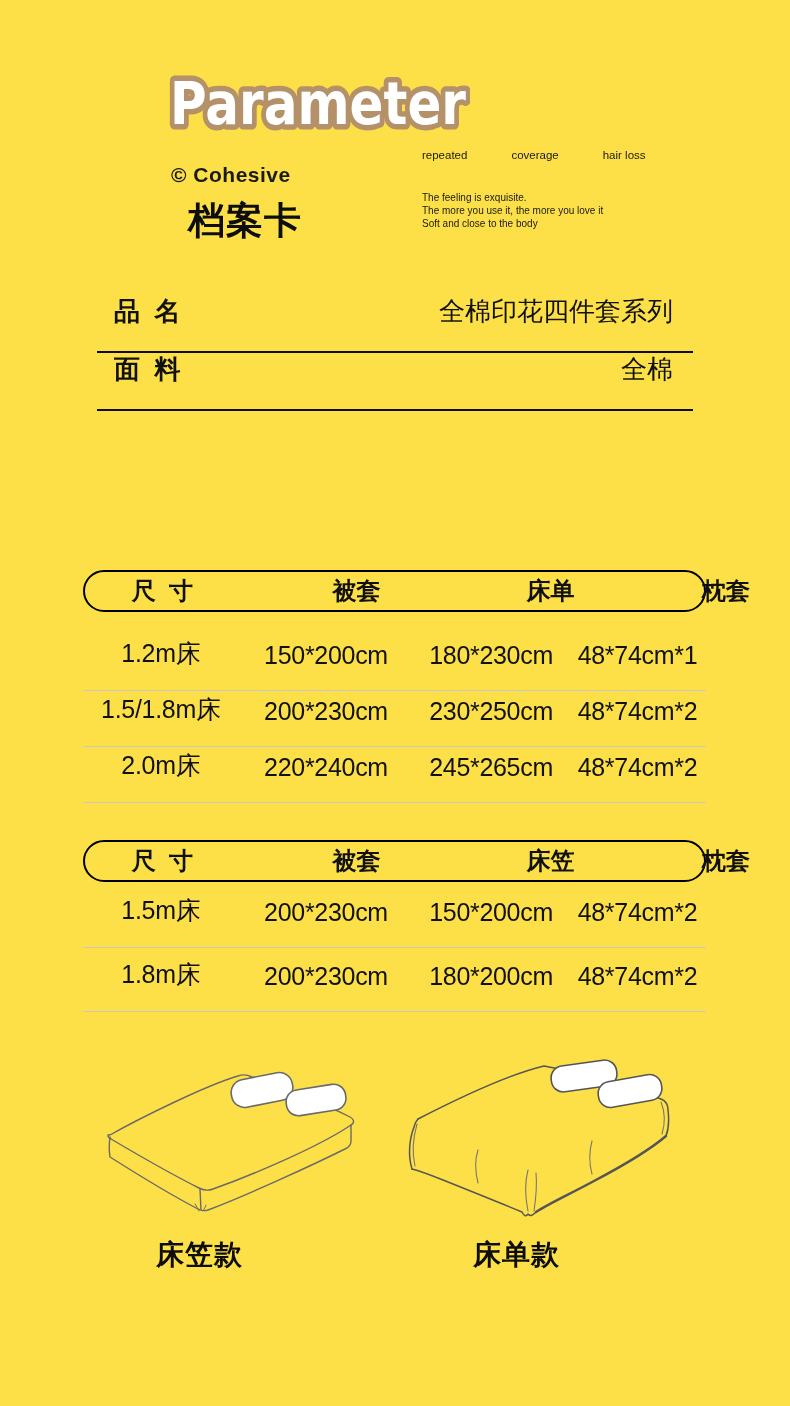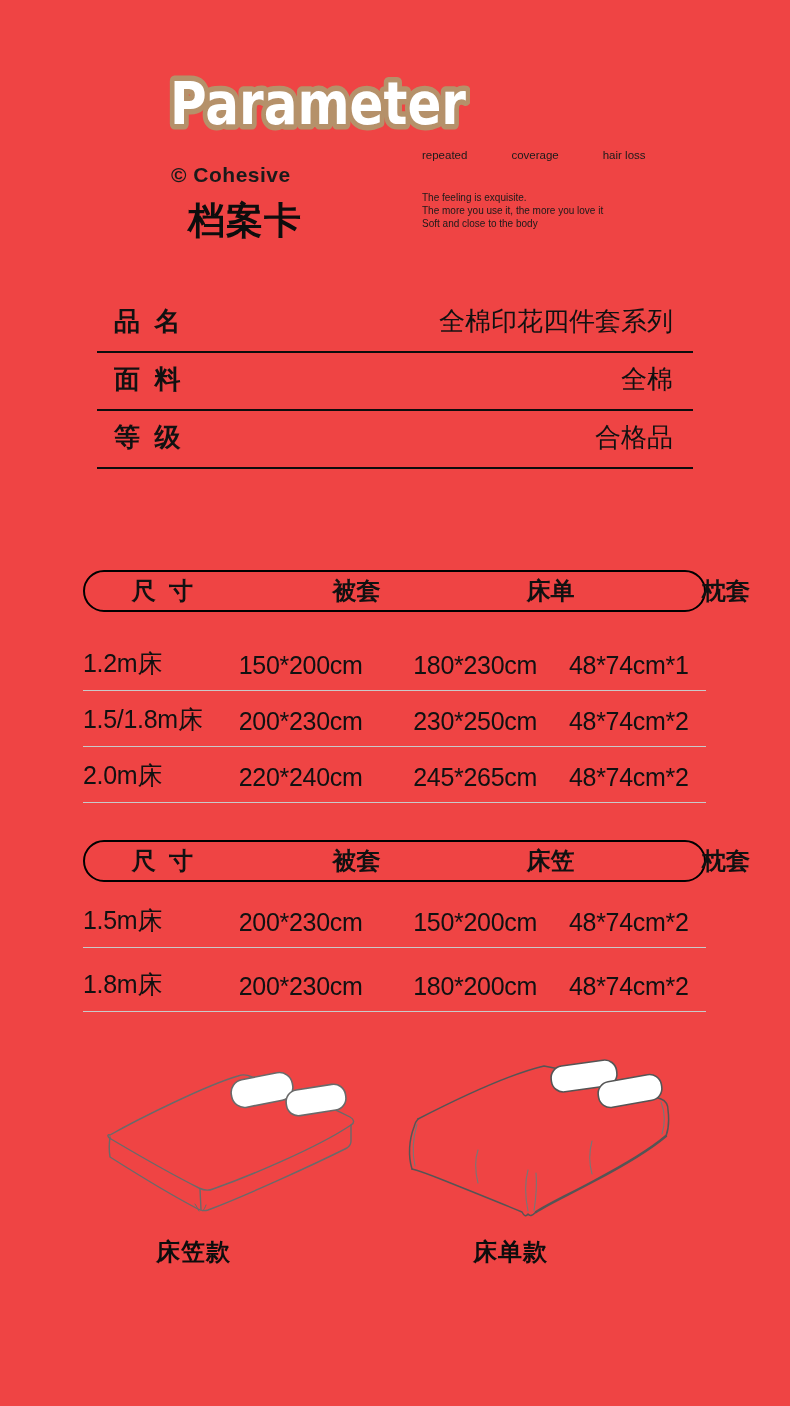--- a/index.html
+++ b/index.html
@@ -1,78 +1,78 @@
 <!DOCTYPE html>
 <html><head>
 <meta charset="utf-8">
 <style>
   html,body{margin:0;padding:0;background:#fff;}
   .page{
     position:relative;
     width:790px;height:1406px;
-    background:#ef4444;
+    background:#fde047;
     color:#111;
     font-family:"Liberation Sans","DejaVu Sans",sans-serif;
     overflow:hidden;
   }
   .abs{position:absolute;}
 
   
   .title-svg{left:168px;top:62px;width:302px;height:80px;}
   .brand{left:171px;top:163px;font-size:21px;font-weight:600;letter-spacing:.5px;color:#1a1a1a;}
   .card-title{left:188px;top:196px;font-size:37px;font-weight:700;letter-spacing:1px;color:#0d0d0d;}
   .keywords{left:422px;top:149px;display:flex;gap:44px;font-size:11.5px;font-weight:500;color:#1a1a1a;}
   .desc{left:422px;top:191px;font-size:10px;line-height:13px;color:#1a1a1a;font-weight:400;}
 
   
   .spec-table{left:97px;top:295px;width:596px;}
   .spec-row{
     box-sizing:border-box;height:58px;
     border-bottom:2px solid #0d0d0d;
     display:flex;justify-content:space-between;align-items:flex-end;
-    padding:0 20px 12px 17px;
+    padding:0 20px 22px 17px;
     font-size:26px;
   }
   .spec-label{font-weight:600;white-space:pre;}
   .spec-value{font-weight:500;}
 
   
   .pill{
     box-sizing:border-box;
     left:83px;width:623px;height:42px;
     border:2px solid #000;border-radius:22px;
     display:grid;grid-template-columns:25% 28% 25% 22%;
     align-items:center;text-align:center;
     font-size:24px;font-weight:700;gap:30px;
   }
   .pill span{white-space:pre;}
   .size-rows{left:83px;width:623px;}
   .size-row{
     box-sizing:border-box;
     display:grid;grid-template-columns:25% 28% 25% 22%;
-    align-items:end;text-align:left;
-    padding-bottom:10px;
+    align-items:end;text-align:center;
+    padding-bottom:20px;
     border-bottom:1px solid #c9c9c9;
     font-size:25px;font-weight:500;
     letter-spacing:-0.3px;
   }
   .t1{top:570px;}
   .t1-rows{top:612px;}
   .t1-rows .size-row:nth-child(1){height:79px;}
   .t1-rows .size-row:nth-child(2){height:56px;}
   .t1-rows .size-row:nth-child(3){height:56px;}
   .t2{top:840px;}
   .t2-rows{top:882px;}
   .t2-rows .size-row:nth-child(1){height:66px;}
   .t2-rows .size-row:nth-child(2){height:64px;}
 
   
   .bed-fitted{left:95px;top:1058px;width:270px;height:165px;}
   .bed-flat{left:398px;top:1053px;width:300px;height:180px;}
-  .bed-label{font-size:24px;font-weight:700;letter-spacing:1px;color:#0d0d0d;}
+  .bed-label{font-size:28px;font-weight:700;letter-spacing:1px;color:#0d0d0d;}
   .bed-label.fitted{left:156px;top:1236px;}
   .bed-label.flat{left:473px;top:1236px;}
 </style>
 </head>
 <body>
 
 <div class="page">
 
   <svg class="abs title-svg" viewBox="0 0 302 80">
     <text x="2" y="62" textLength="296" lengthAdjust="spacingAndGlyphs" font-family="DejaVu Sans, Liberation Sans, sans-serif" font-size="58" font-weight="bold" fill="#ffffff" stroke="#b5916a" stroke-width="11" stroke-linejoin="round" paint-order="stroke">Parameter</text>
@@ -94,24 +94,20 @@
   </div>
 
   <div class="abs spec-table">
     <div class="spec-row">
       <span class="spec-label">品  名</span>
       <span class="spec-value">全棉印花四件套系列</span>
     </div>
     <div class="spec-row">
       <span class="spec-label">面  料</span>
       <span class="spec-value">全棉</span>
-    </div>
-    <div class="spec-row">
-      <span class="spec-label">等  级</span>
-      <span class="spec-value">合格品</span>
     </div>
   </div>
 
   <div class="abs pill t1">
     <span>尺  寸</span>
     <span>被套</span>
     <span>床单</span>
     <span>枕套</span>
   </div>
   <div class="abs size-rows t1-rows">

